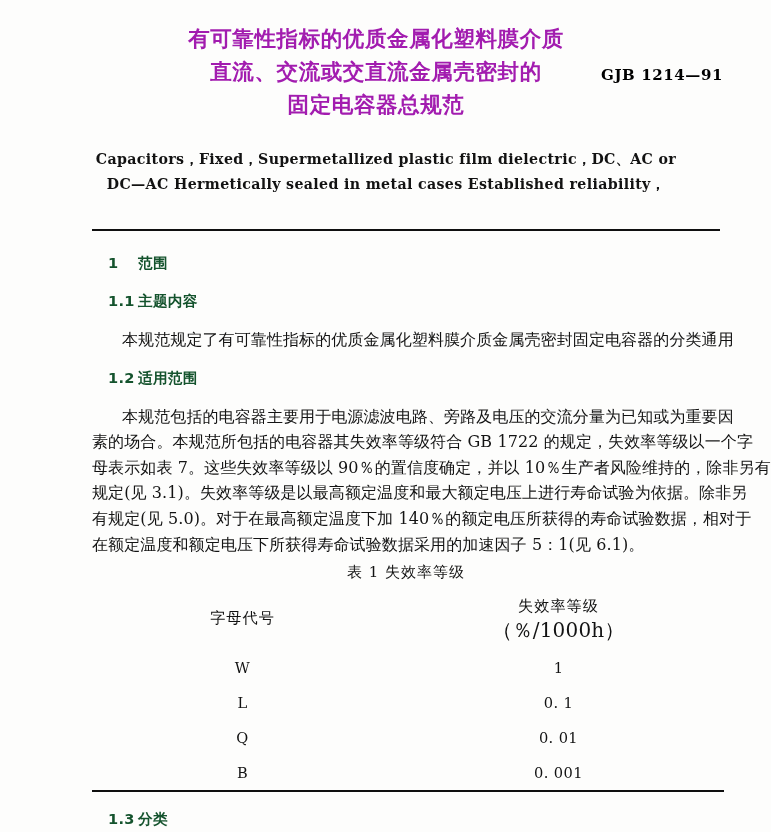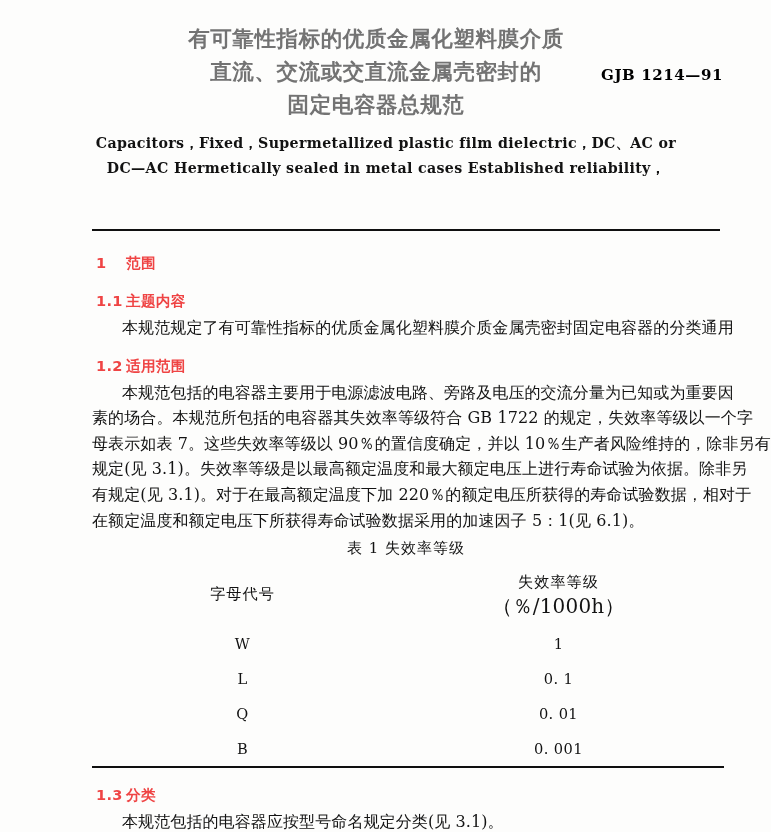--- a/index.html
+++ b/index.html
@@ -32,35 +32,35 @@
     width: 560px;
     margin-left: 96px;
     text-align: center;
   }
   .title-line {
     font-family: "DejaVu Sans", "Liberation Sans", sans-serif;
     font-weight: bold;
     font-size: 21.5px;
     letter-spacing: 0.6px;
     line-height: 33px;
-    color: #737373;
+    color: #a21caf;
   }
   .std-number {
     position: absolute;
     right: 48px;
     top: 44px;
     font-family: "DejaVu Serif", "Liberation Serif", serif;
     font-weight: bold;
     font-size: 15px;
     letter-spacing: 0.6px;
     color: #000000;
     white-space: nowrap;
   }
   .en-block {
-    margin-top: 10px;
+    margin-top: 26px;
     width: 600px;
     margin-left: 86px;
     text-align: center;
   }
   .en-line {
     font-family: "DejaVu Serif", "Liberation Serif", serif;
     font-weight: bold;
     font-size: 14.2px;
     line-height: 25px;
     letter-spacing: 0.35px;
@@ -81,23 +81,23 @@
   .content {
     position: absolute;
     left: 92px;
     top: 252px;
     width: 628px;
   }
   .clause-head {
     font-family: "DejaVu Sans", "Liberation Sans", sans-serif;
     font-weight: bold;
     font-size: 14.6px;
-    color: #ef4444;
+    color: #14532d;
     letter-spacing: 0.3px;
-    margin: 4px;
+    margin: 16px;
     line-height: 21px;
   }
   .clause-head .num {
     display: inline-block;
     min-width: 30px;
   }
   .h-1   { margin-top: 0px; }
   .h-11  { margin-top: 17px; }
   .h-12  { margin-top: 14px; }
   .h-13  { margin-top: 0px; }
@@ -203,21 +203,21 @@
     </div>
 
     <div class="clause-head h-12">
       <span class="num">1.2</span><span>适用范围</span>
     </div>
     <div class="para">
       <span class="ln ind">本规范包括的电容器主要用于电源滤波电路、旁路及电压的交流分量为已知或为重要因</span>
       <span class="ln">素的场合。本规范所包括的电容器其失效率等级符合 GB 1722 的规定，失效率等级以一个字</span>
       <span class="ln">母表示如表 7。这些失效率等级以 90％的置信度确定，并以 10％生产者风险维持的，除非另有</span>
       <span class="ln">规定(见 3.1)。失效率等级是以最高额定温度和最大额定电压上进行寿命试验为依据。除非另</span>
-      <span class="ln">有规定(见 3.1)。对于在最高额定温度下加 220％的额定电压所获得的寿命试验数据，相对于</span>
+      <span class="ln">有规定(见 5.0)。对于在最高额定温度下加 140％的额定电压所获得的寿命试验数据，相对于</span>
       <span class="ln">在额定温度和额定电压下所获得寿命试验数据采用的加速因子 5：1(见 6.1)。</span>
     </div>
 
     <div class="tbl-caption">表 1    失效率等级</div>
 
     <table class="tbl">
       <tbody>
         <tr class="tbl-top">
           <td class="col-a th-cell divider-l">字母代号</td>
           <td class="col-b th-cell">

